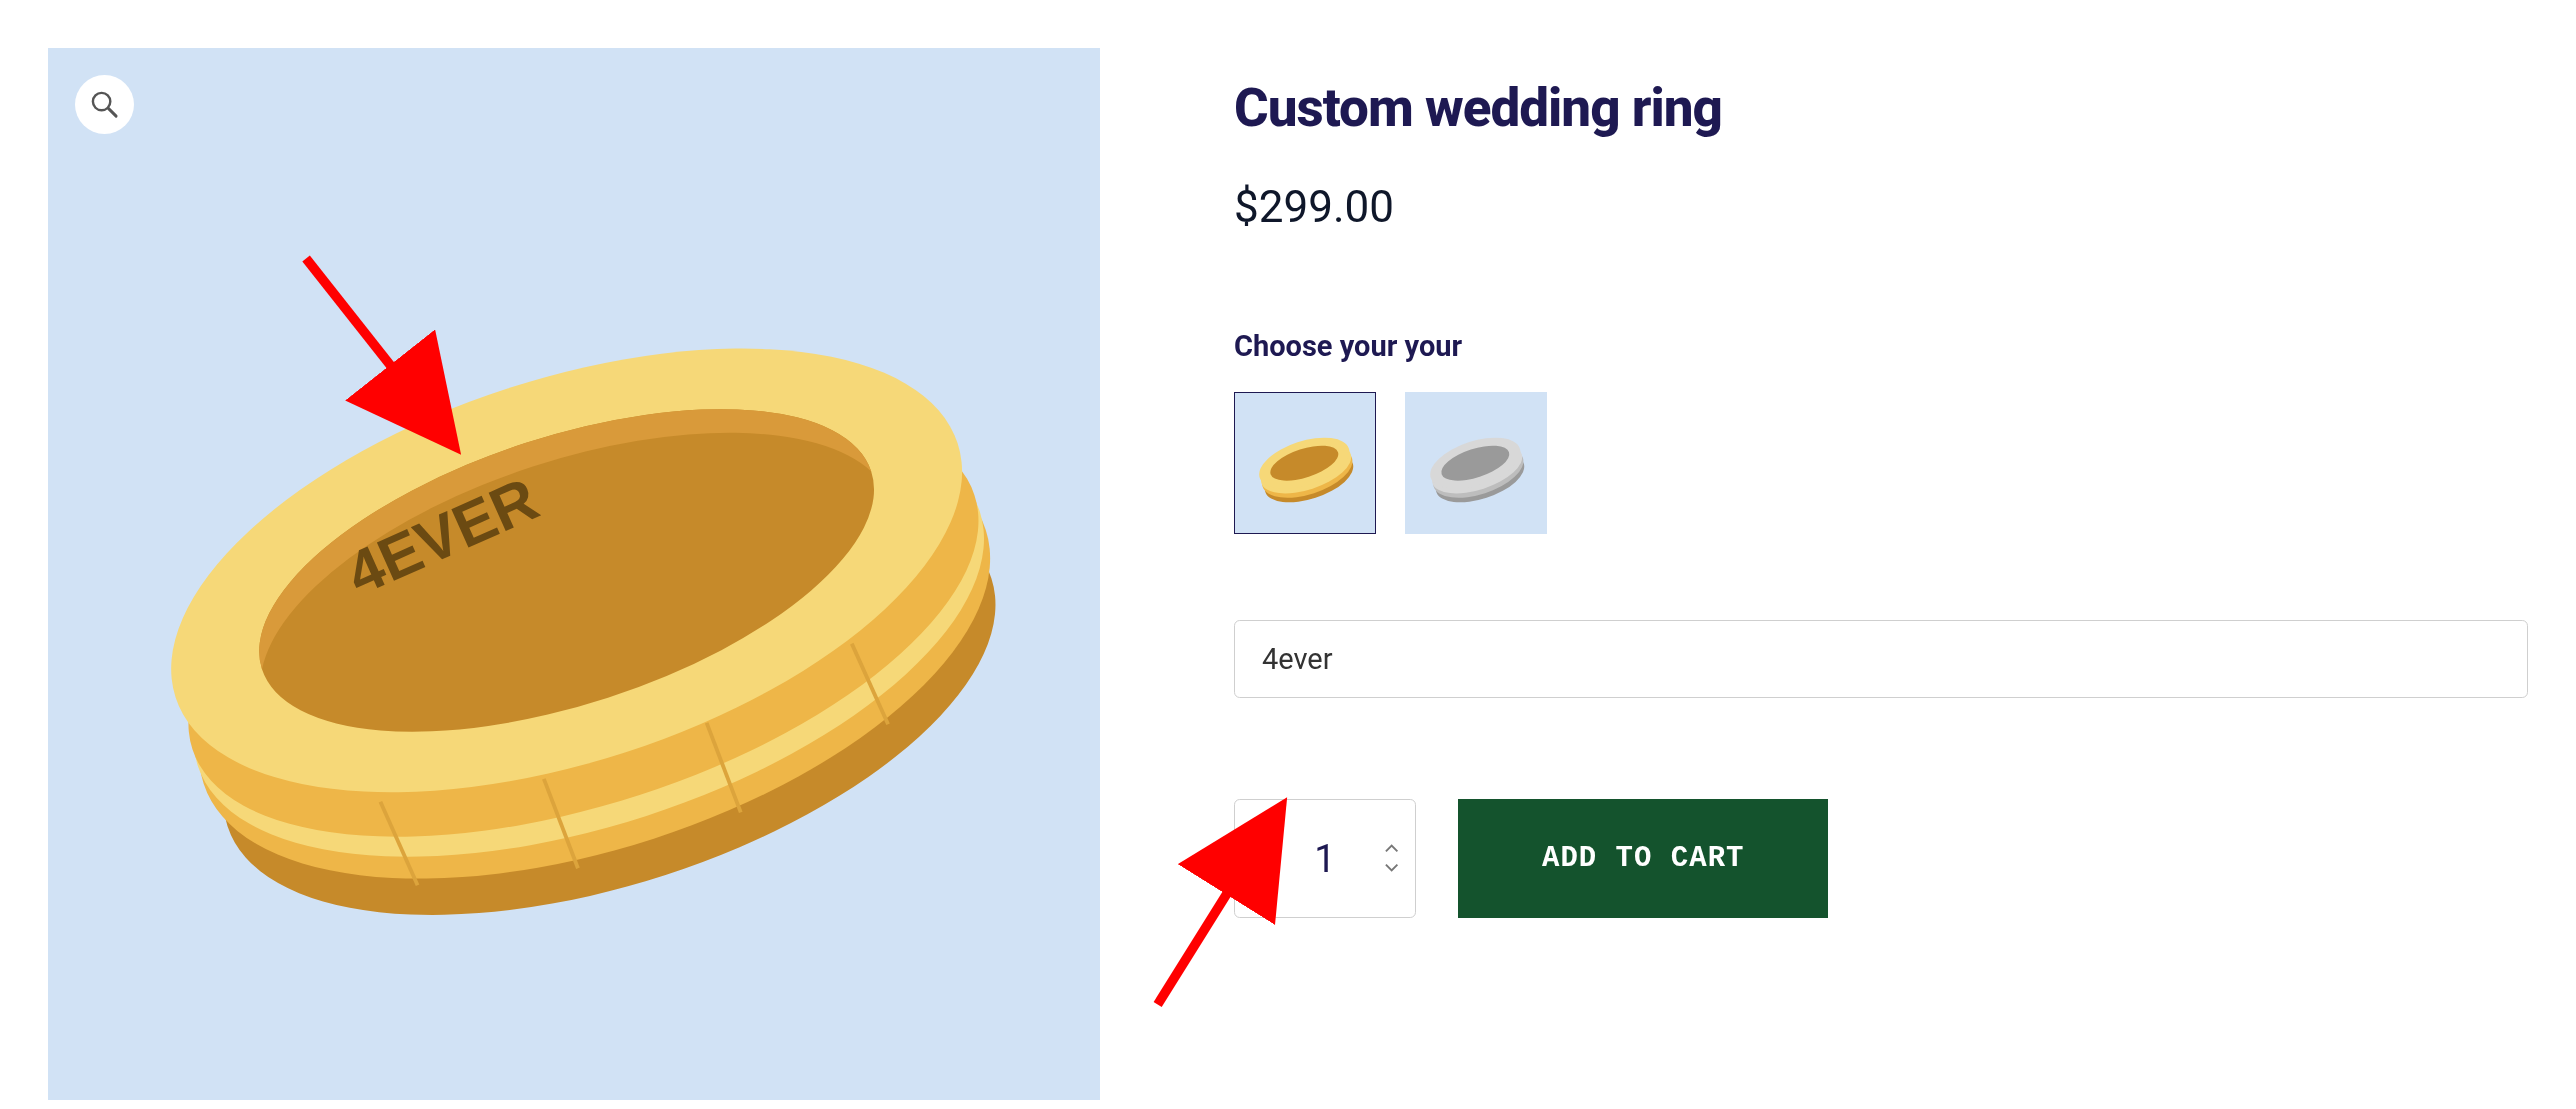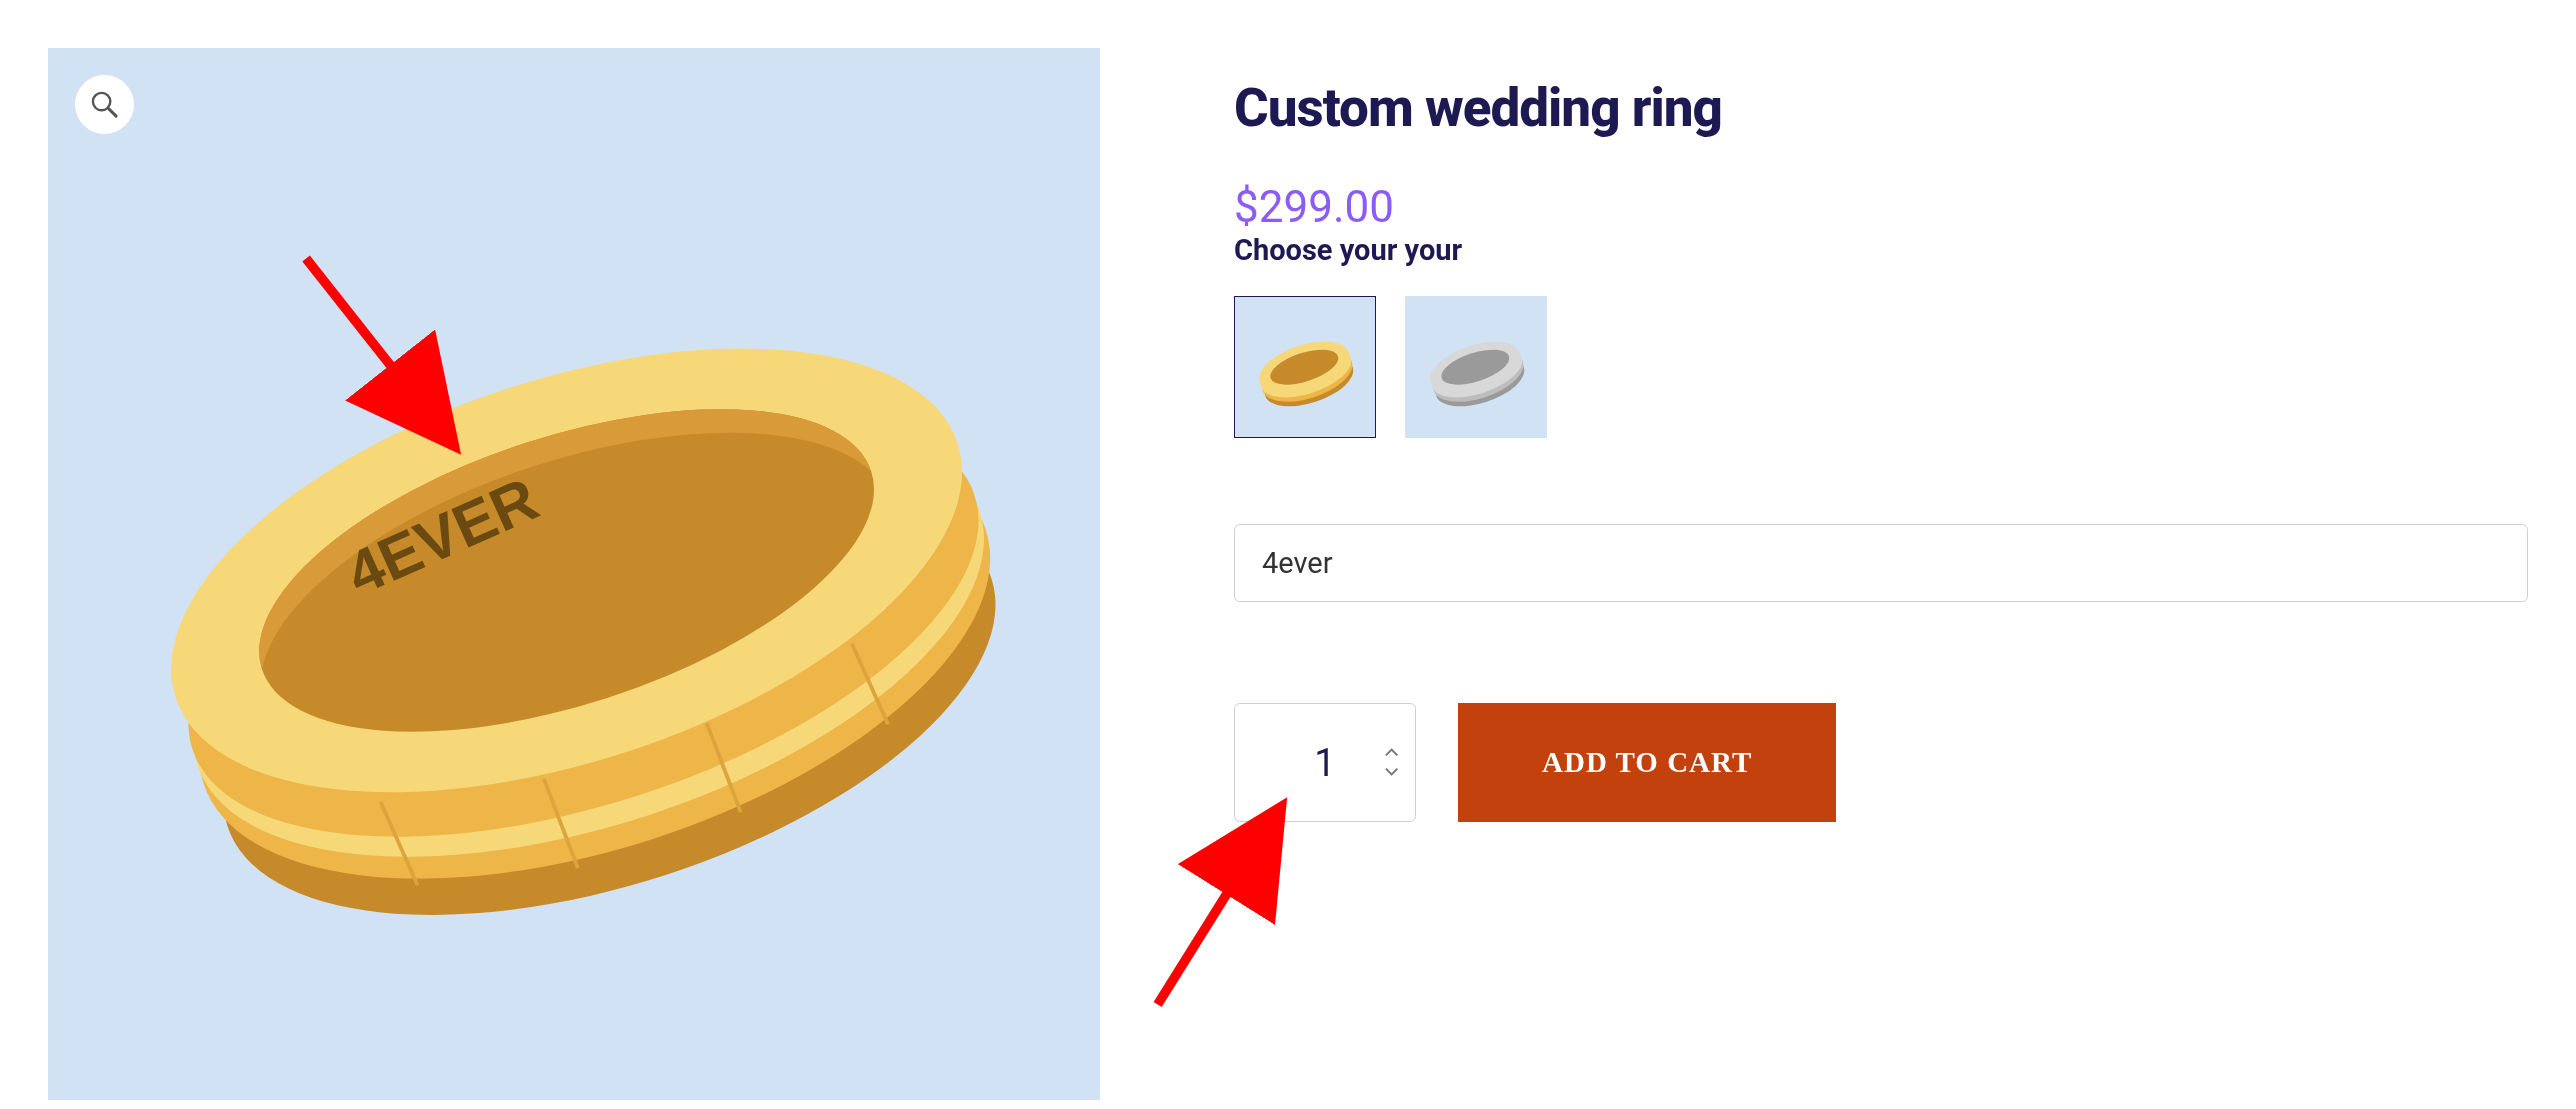--- a/index.html
+++ b/index.html
@@ -54,21 +54,22 @@
   .product-title {
     font-size: 53px;
     font-weight: 800;
     color: #1e1952;
     margin-bottom: 42px;
     letter-spacing: -1px;
   }
   .price {
     font-size: 44px;
     font-weight: 400;
-    color: #8b5cf6;
+    color: #0f172a;
+    margin-bottom: 96px;
   }
   .option-label {
     font-size: 29px;
     font-weight: 700;
     color: #1e1952;
     margin-bottom: 29px;
   }
   .swatches {
     display: flex;
     gap: 29px;
@@ -134,29 +135,29 @@
   .stepper {
     width: 19px;
     height: 13.4px;
     cursor: pointer;
     display: flex;
     align-items: center;
     justify-content: center;
   }
   .add-to-cart {
     height: 119px;
-    background: #c2410c;
+    background: #14532d;
     color: #ffffff;
     border: none;
     padding: 0 84px;
     font-size: 29px;
     font-weight: 800;
     letter-spacing: 1px;
     cursor: pointer;
-    font-family: Liberation Serif, serif;
+    font-family: Liberation Mono, monospace;
   }
   .arrow2 {
     position: absolute;
     pointer-events: none;
   }
 </style>
 </head>
 <body>
 
 <div class="product-page">

